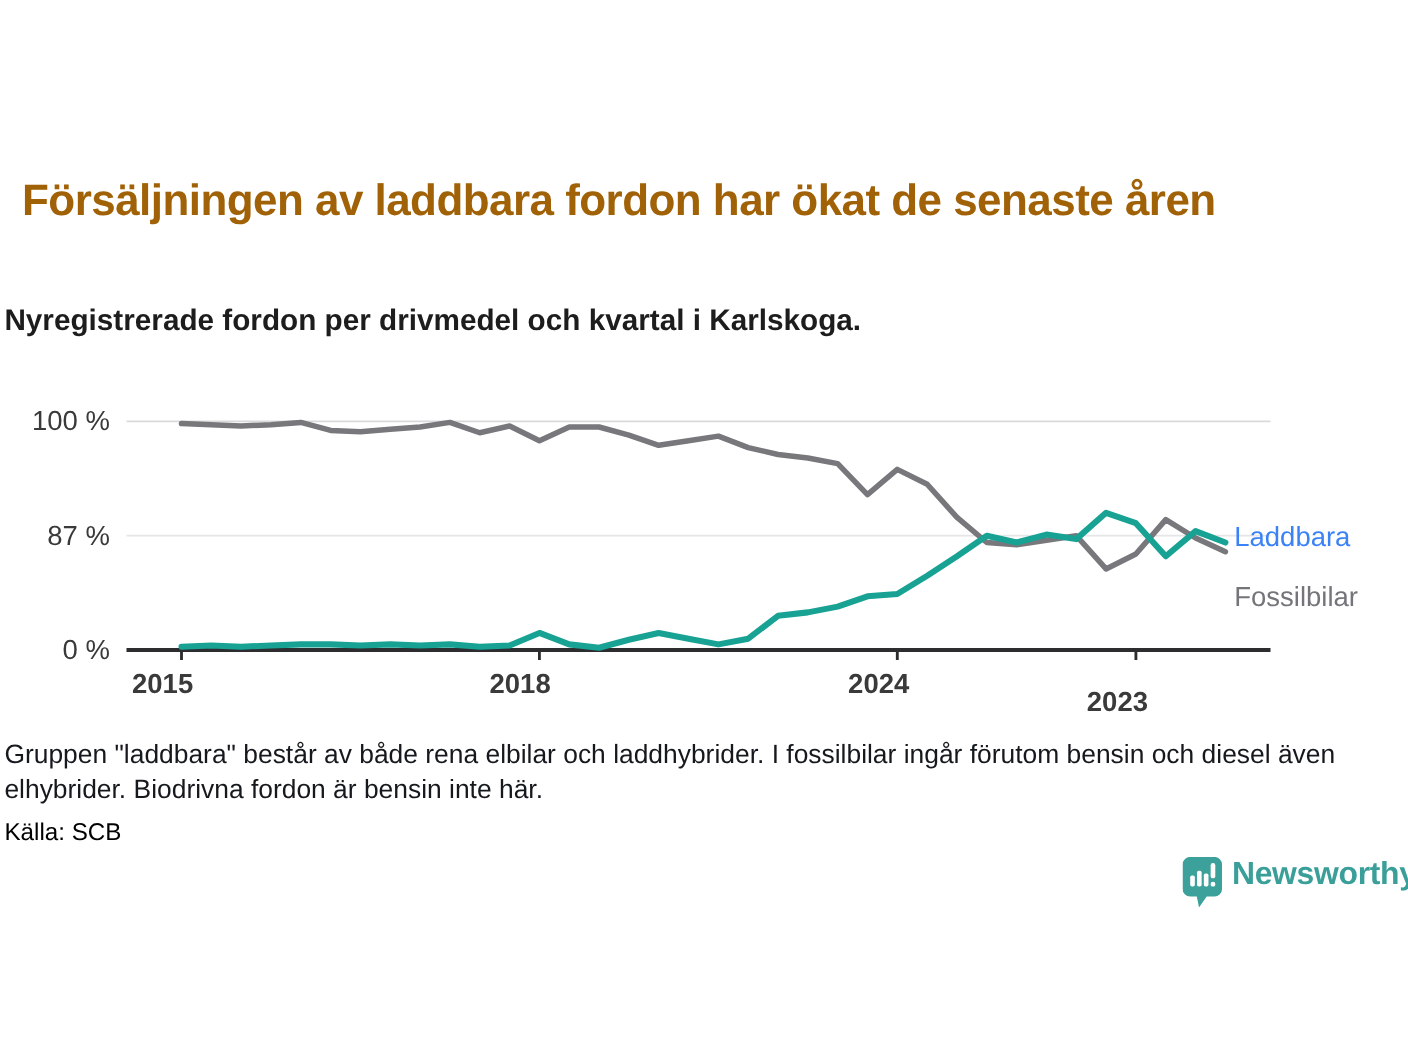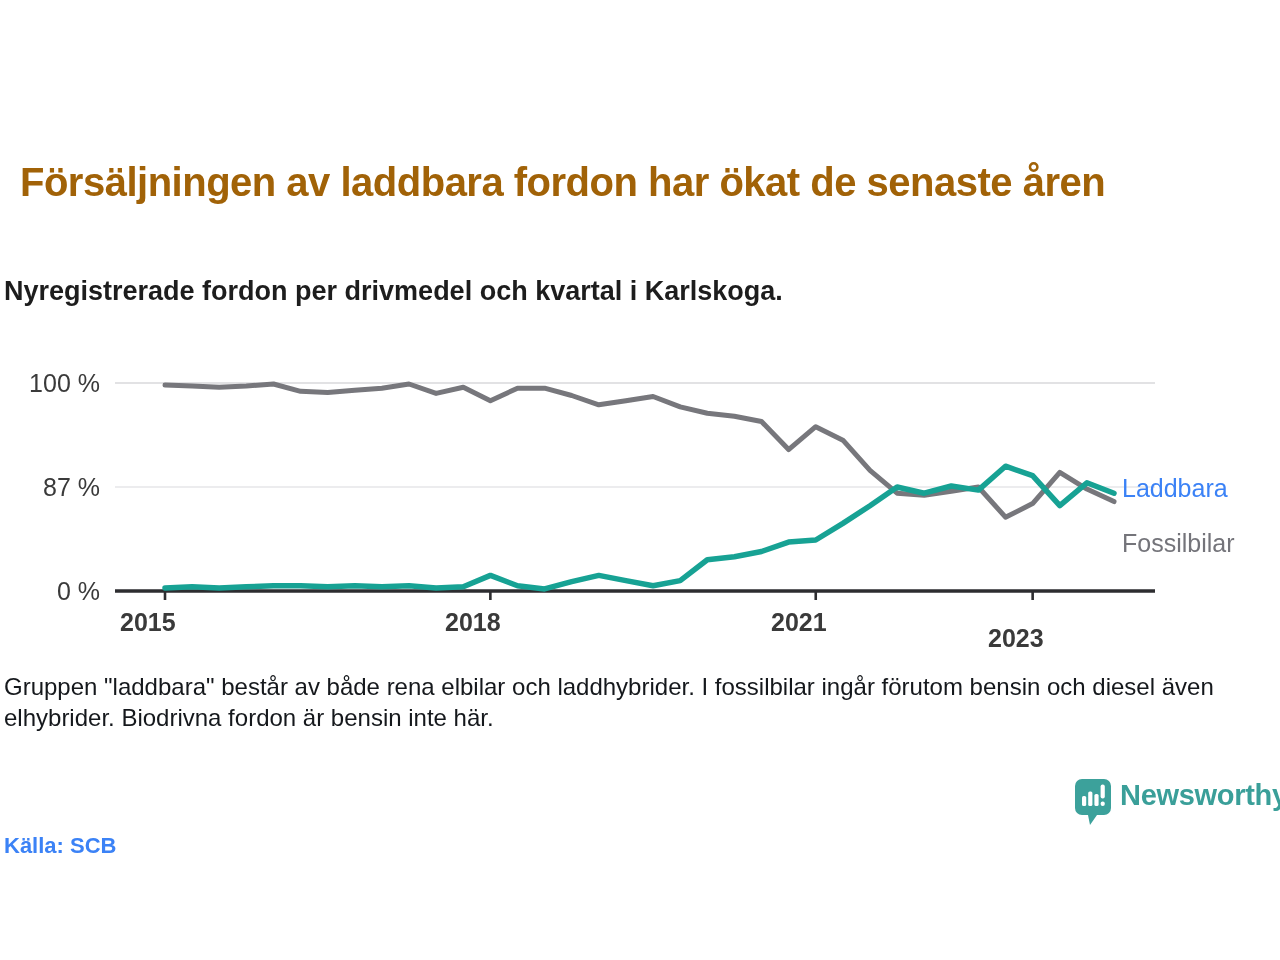--- a/index.html
+++ b/index.html
@@ -36,22 +36,22 @@
   .series-label{
     position:absolute;font-size:25px;line-height:26px;white-space:nowrap;
   }
   .series-label.laddbara{left:1122px;top:475px;color:#3b82f6;z-index:2;}
   .series-label.fossil{left:1122px;top:486px;color:#74747a;z-index:3;margin-top:44px;}
   .note{
     position:absolute;left:4px;top:671px;width:1230px;
     font-size:24px;color:#15181c;line-height:31px;
   }
   .source{
-    position:absolute;left:4px;top:833px;
-    font-size:22px;color:#3b82f6;font-weight:bold;
+    position:absolute;left:4px;top:744px;
+    font-size:22px;color:#000000;
   }
   .logo{
     position:absolute;left:1075px;top:779px;height:46px;
     display:flex;align-items:flex-start;cursor:pointer;
   }
   .logo .wordmark{
     margin-left:9px;margin-top:0px;
     font-size:29px;font-weight:600;color:#3a9f99;letter-spacing:-0.3px;
   }
 </style>
@@ -75,21 +75,21 @@
         <polyline points="165.0,385.1 192.1,386.1 219.2,387.2 246.3,386.1 273.5,384.0 300.6,391.3 327.7,392.4 354.8,390.3 381.9,388.2 409.0,384.0 436.1,393.4 463.3,387.2 490.4,400.7 517.5,388.2 544.6,388.2 571.7,395.5 598.8,404.8 625.9,400.7 653.1,396.5 680.2,406.9 707.3,413.2 734.4,416.3 761.5,421.5 788.6,449.6 815.7,426.7 842.9,440.2 870.0,470.4 897.1,493.2 924.2,495.3 951.3,491.2 978.4,487.0 1005.5,517.2 1032.6,503.6 1059.8,472.4 1086.9,489.1 1114.0,501.6" fill="none" stroke="#77777c" stroke-width="5" stroke-linejoin="round" stroke-linecap="round"></polyline>
         <polyline points="165.0,587.9 192.1,586.8 219.2,587.9 246.3,586.8 273.5,585.8 300.6,585.8 327.7,586.8 354.8,585.8 381.9,586.8 409.0,585.8 436.1,587.9 463.3,586.8 490.4,575.4 517.5,585.8 544.6,588.9 571.7,581.6 598.8,575.4 625.9,580.6 653.1,585.8 680.2,580.6 707.3,559.8 734.4,556.7 761.5,551.5 788.6,542.1 815.7,540.0 842.9,523.4 870.0,505.7 897.1,487.0 924.2,493.2 951.3,486.0 978.4,490.1 1005.5,466.2 1032.6,475.6 1059.8,505.7 1086.9,482.8 1114.0,493.2" fill="none" stroke="#17a294" stroke-width="5.5" stroke-linejoin="round" stroke-linecap="round"></polyline>
       </svg>
 
     <div class="ylab y100">100 %</div>
     <div class="ylab y50">87 %</div>
     <div class="ylab y0">0 %</div>
 
     <div class="xlab x2015">2015</div>
     <div class="xlab x2018">2018</div>
-    <div class="xlab x2021">2021</div>
+    <div class="xlab x2021">2024</div>
     <div class="xlab x2023">2023</div>
 
     <div class="series-label laddbara">Laddbara</div>
     <div class="series-label fossil">Fossilbilar</div>
   </div>
 
   <div class="note">
     <div>Gruppen "laddbara" består av både rena elbilar och laddhybrider. I fossilbilar ingår förutom bensin och diesel även</div>
     <div>elhybrider. Biodrivna fordon är bensin inte här.</div>
   </div>

